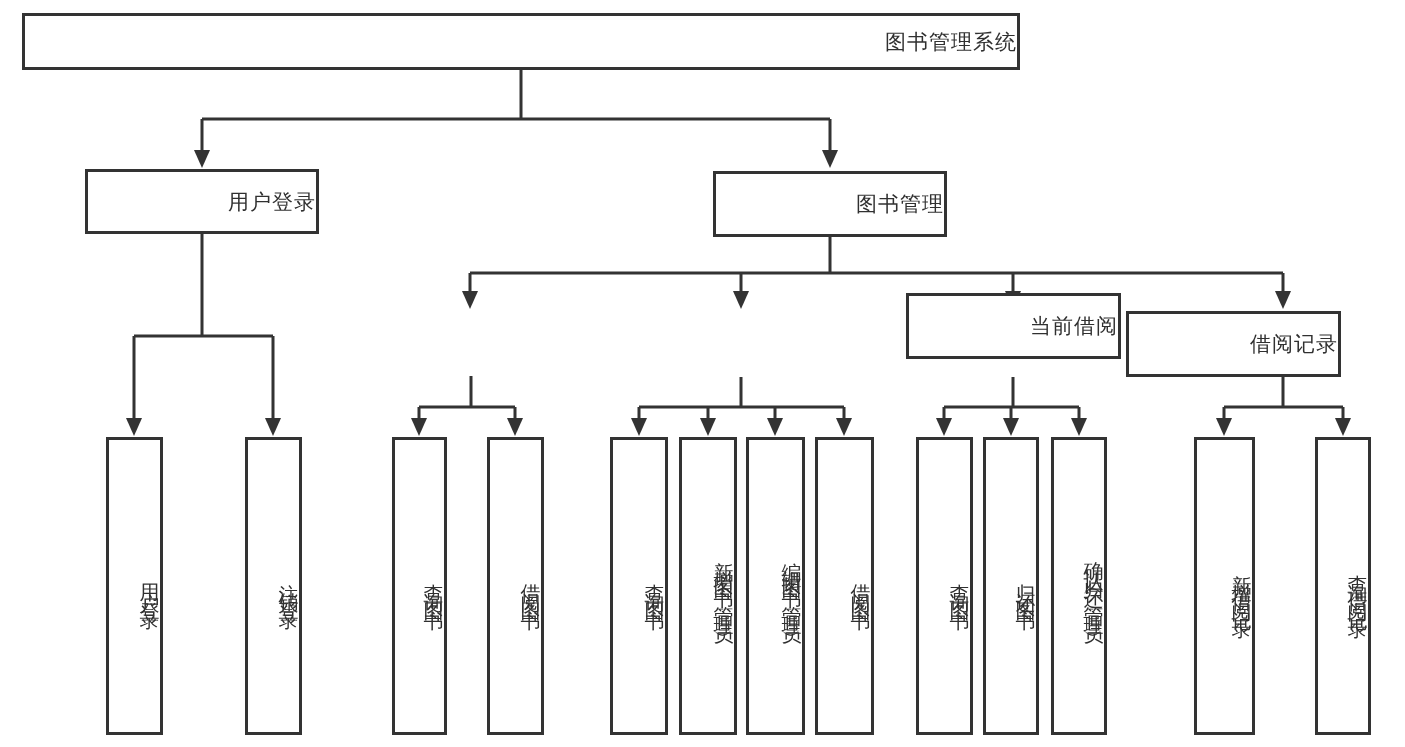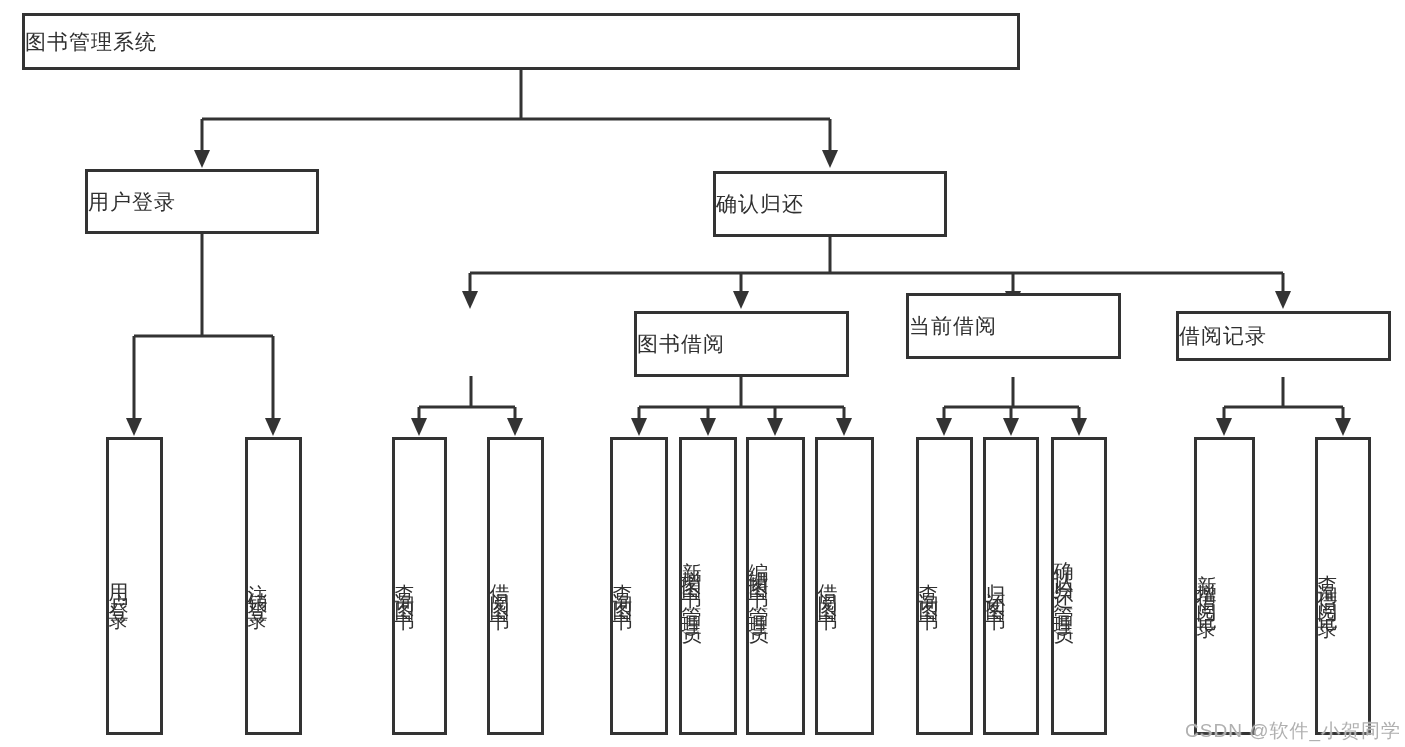--- a/index.html
+++ b/index.html
@@ -17,21 +17,21 @@
     overflow:hidden;
   }
   .wires{position:absolute;left:0;top:0;width:1405px;height:747px;}
   .wires path{stroke:var(--line);stroke-width:3;fill:none;}
   .wires polygon{fill:var(--line);stroke:none;}
   .box{
     position:absolute;
     box-sizing:border-box;
     border:3px solid var(--box-border);
     background:#ffffff;
-    display:flex;align-items:center;justify-content:flex-start;
+    display:flex;align-items:center;justify-content:flex-end;
     color:var(--text);
   }
   .hbox{font-size:21px;letter-spacing:1px;}
   .vbox{font-size:20px;}
   .vbox .vtxt{
     writing-mode:vertical-rl;
     text-orientation:mixed;
     letter-spacing:9px;
     line-height:1;
     white-space:nowrap;
@@ -89,30 +89,27 @@
   </svg>
 
   <div class="box hbox" style="left:22px;top:13px;width:998px;height:57px">
     <span>图书管理系统</span>
   </div>
 
   <div class="box hbox" style="left:85px;top:169px;width:234px;height:65px">
     <span>用户登录</span>
   </div>
   <div class="box hbox" style="left:713px;top:171px;width:234px;height:66px">
-    <span>确认归还</span>
+    <span>图书管理</span>
   </div>
 
-  <div class="box hbox" style="left:634px;top:311px;width:215px;height:66px">
-    <span>图书借阅</span>
-  </div>
   <div class="box hbox" style="left:906px;top:293px;width:215px;height:66px">
     <span>当前借阅</span>
   </div>
-  <div class="box hbox" style="left:1176px;top:311px;width:215px;height:50px">
+  <div class="box hbox" style="left:1126px;top:311px;width:215px;height:66px">
     <span>借阅记录</span>
   </div>
 
   <div class="box vbox" style="left:106px;top:437px;width:57px;height:298px">
     <span class="vtxt">用户登录</span>
   </div>
   <div class="box vbox" style="left:245px;top:437px;width:57px;height:298px">
     <span class="vtxt">注销登录</span>
   </div>
 
@@ -146,15 +143,14 @@
     <span class="vtxt">确认归还（管理员）</span>
   </div>
 
   <div class="box vbox" style="left:1194px;top:437px;width:61px;height:298px">
     <span class="vtxt">新增借阅记录</span>
   </div>
   <div class="box vbox" style="left:1315px;top:437px;width:56px;height:298px">
     <span class="vtxt">查询借阅记录</span>
   </div>
 
-  <div class="watermark">CSDN @软件_小贺同学</div>
 
 </div>
 
 </body></html>

